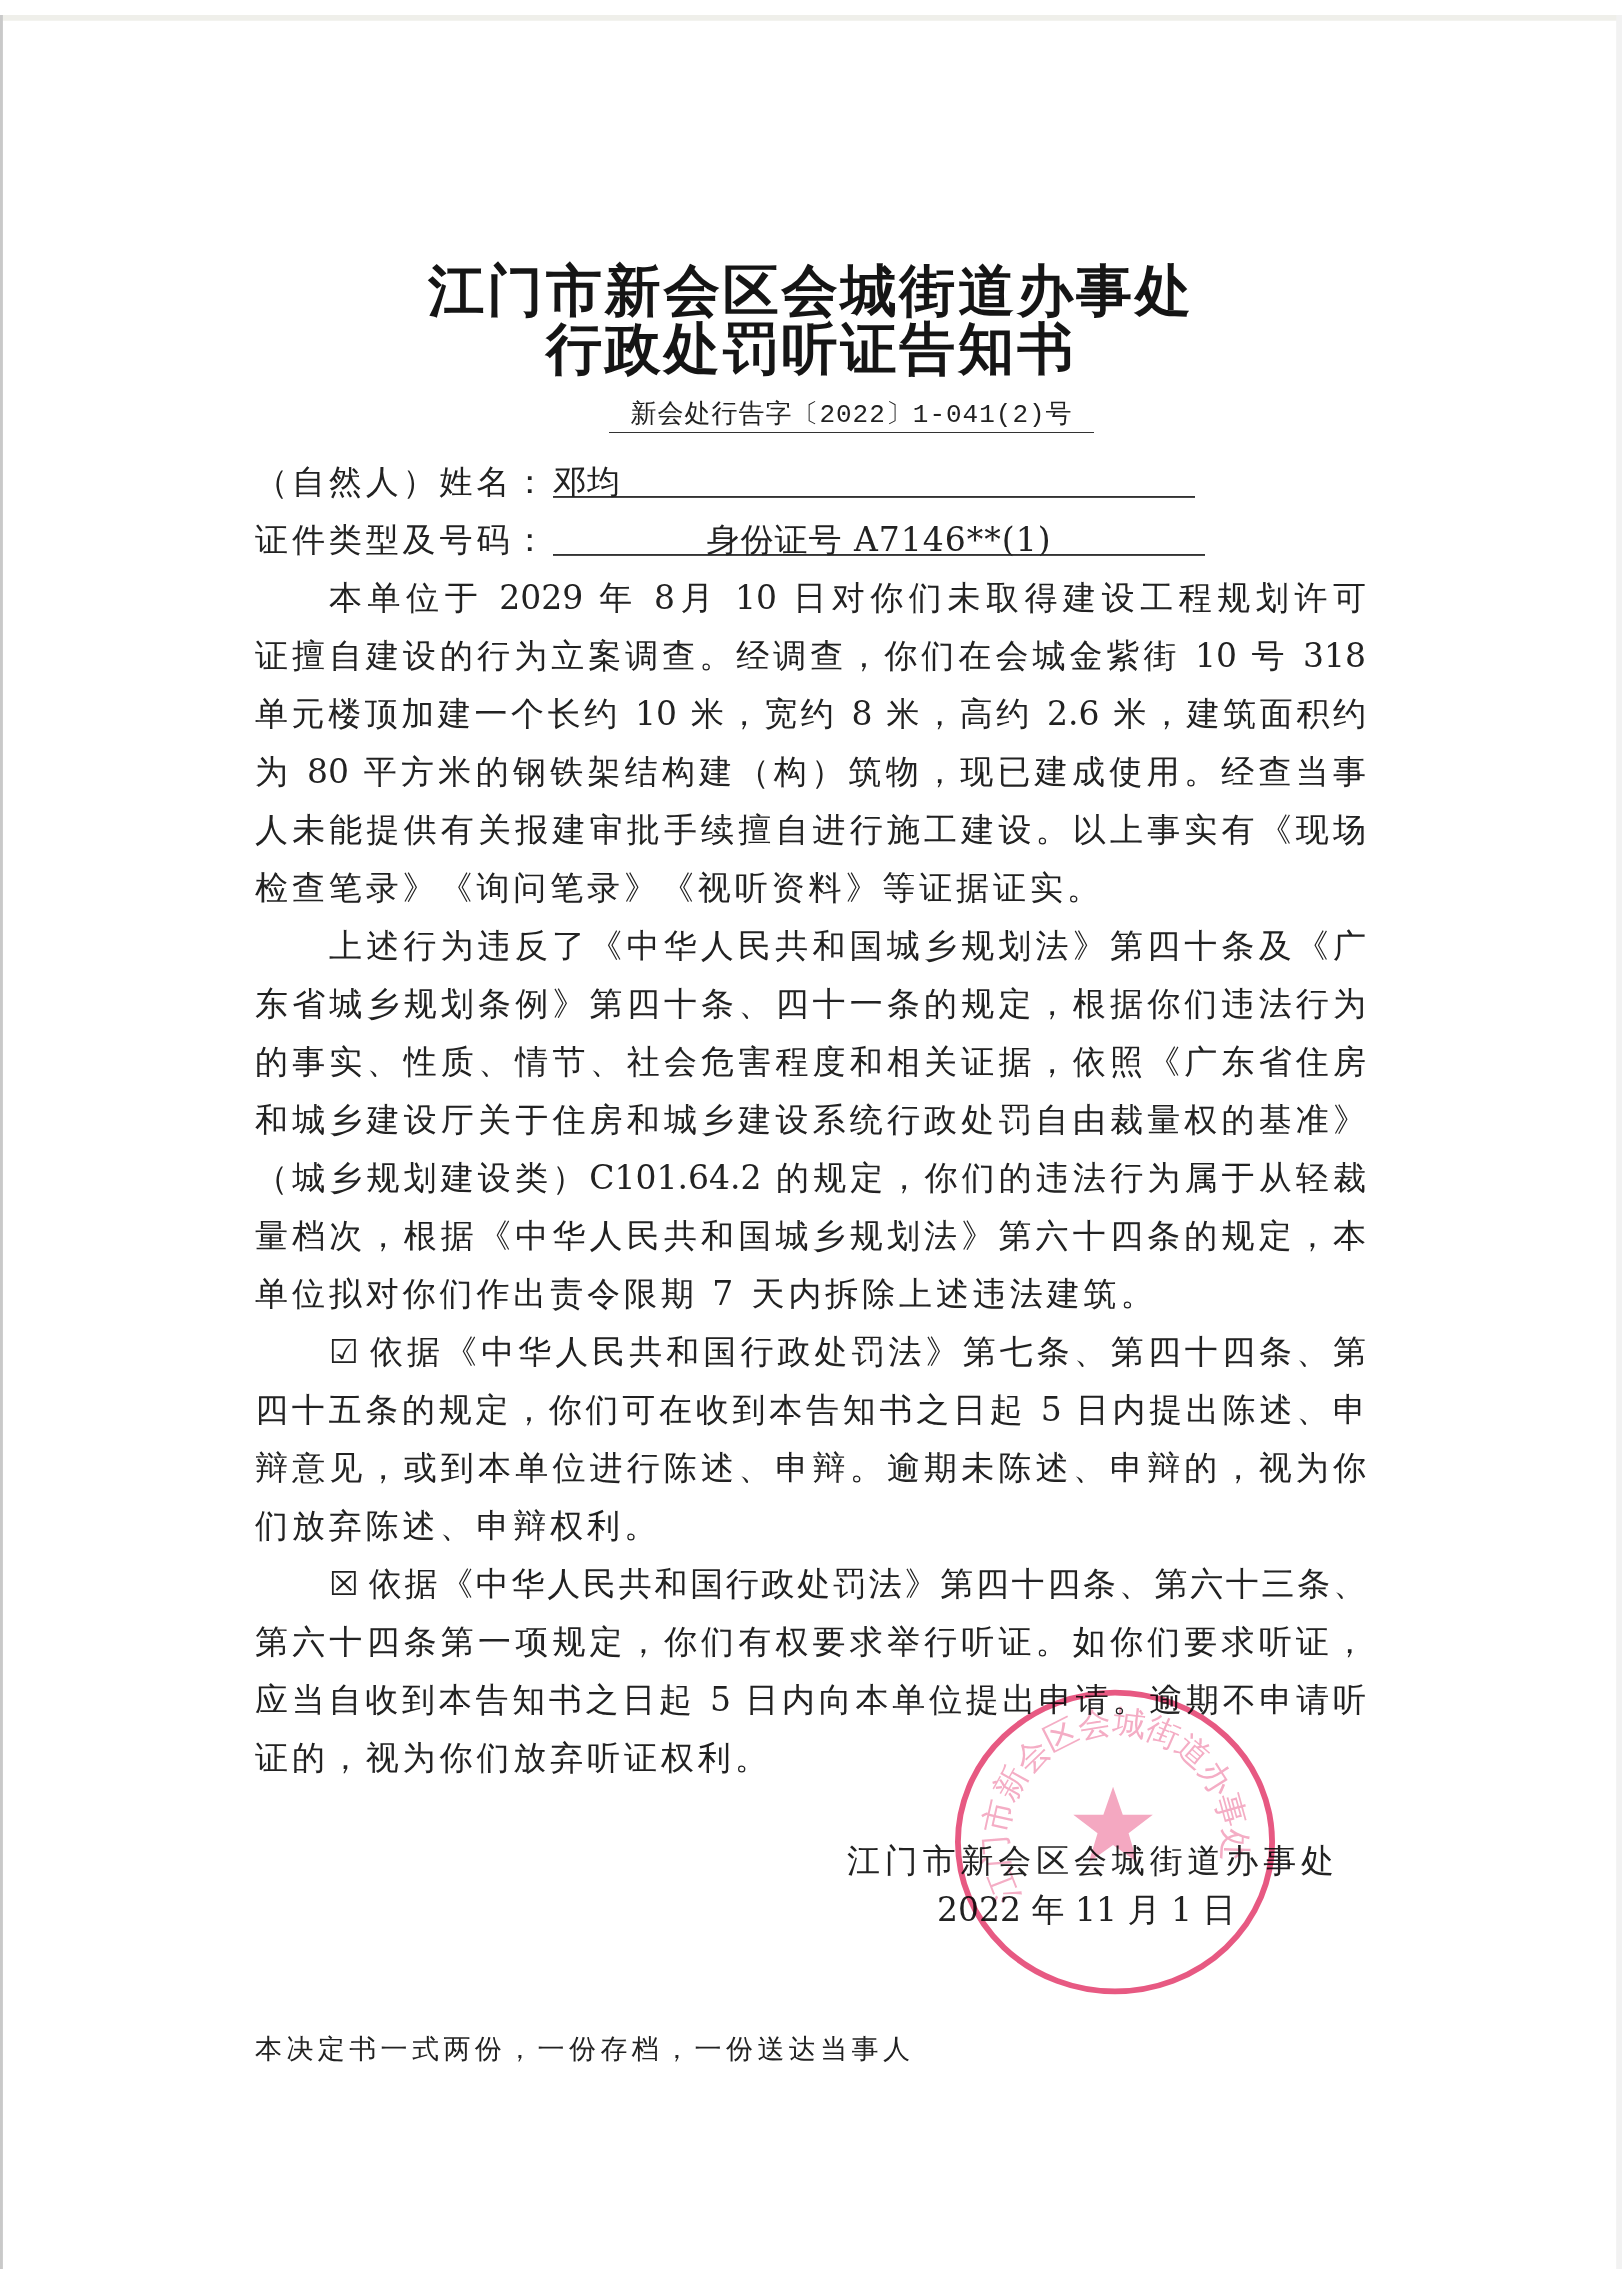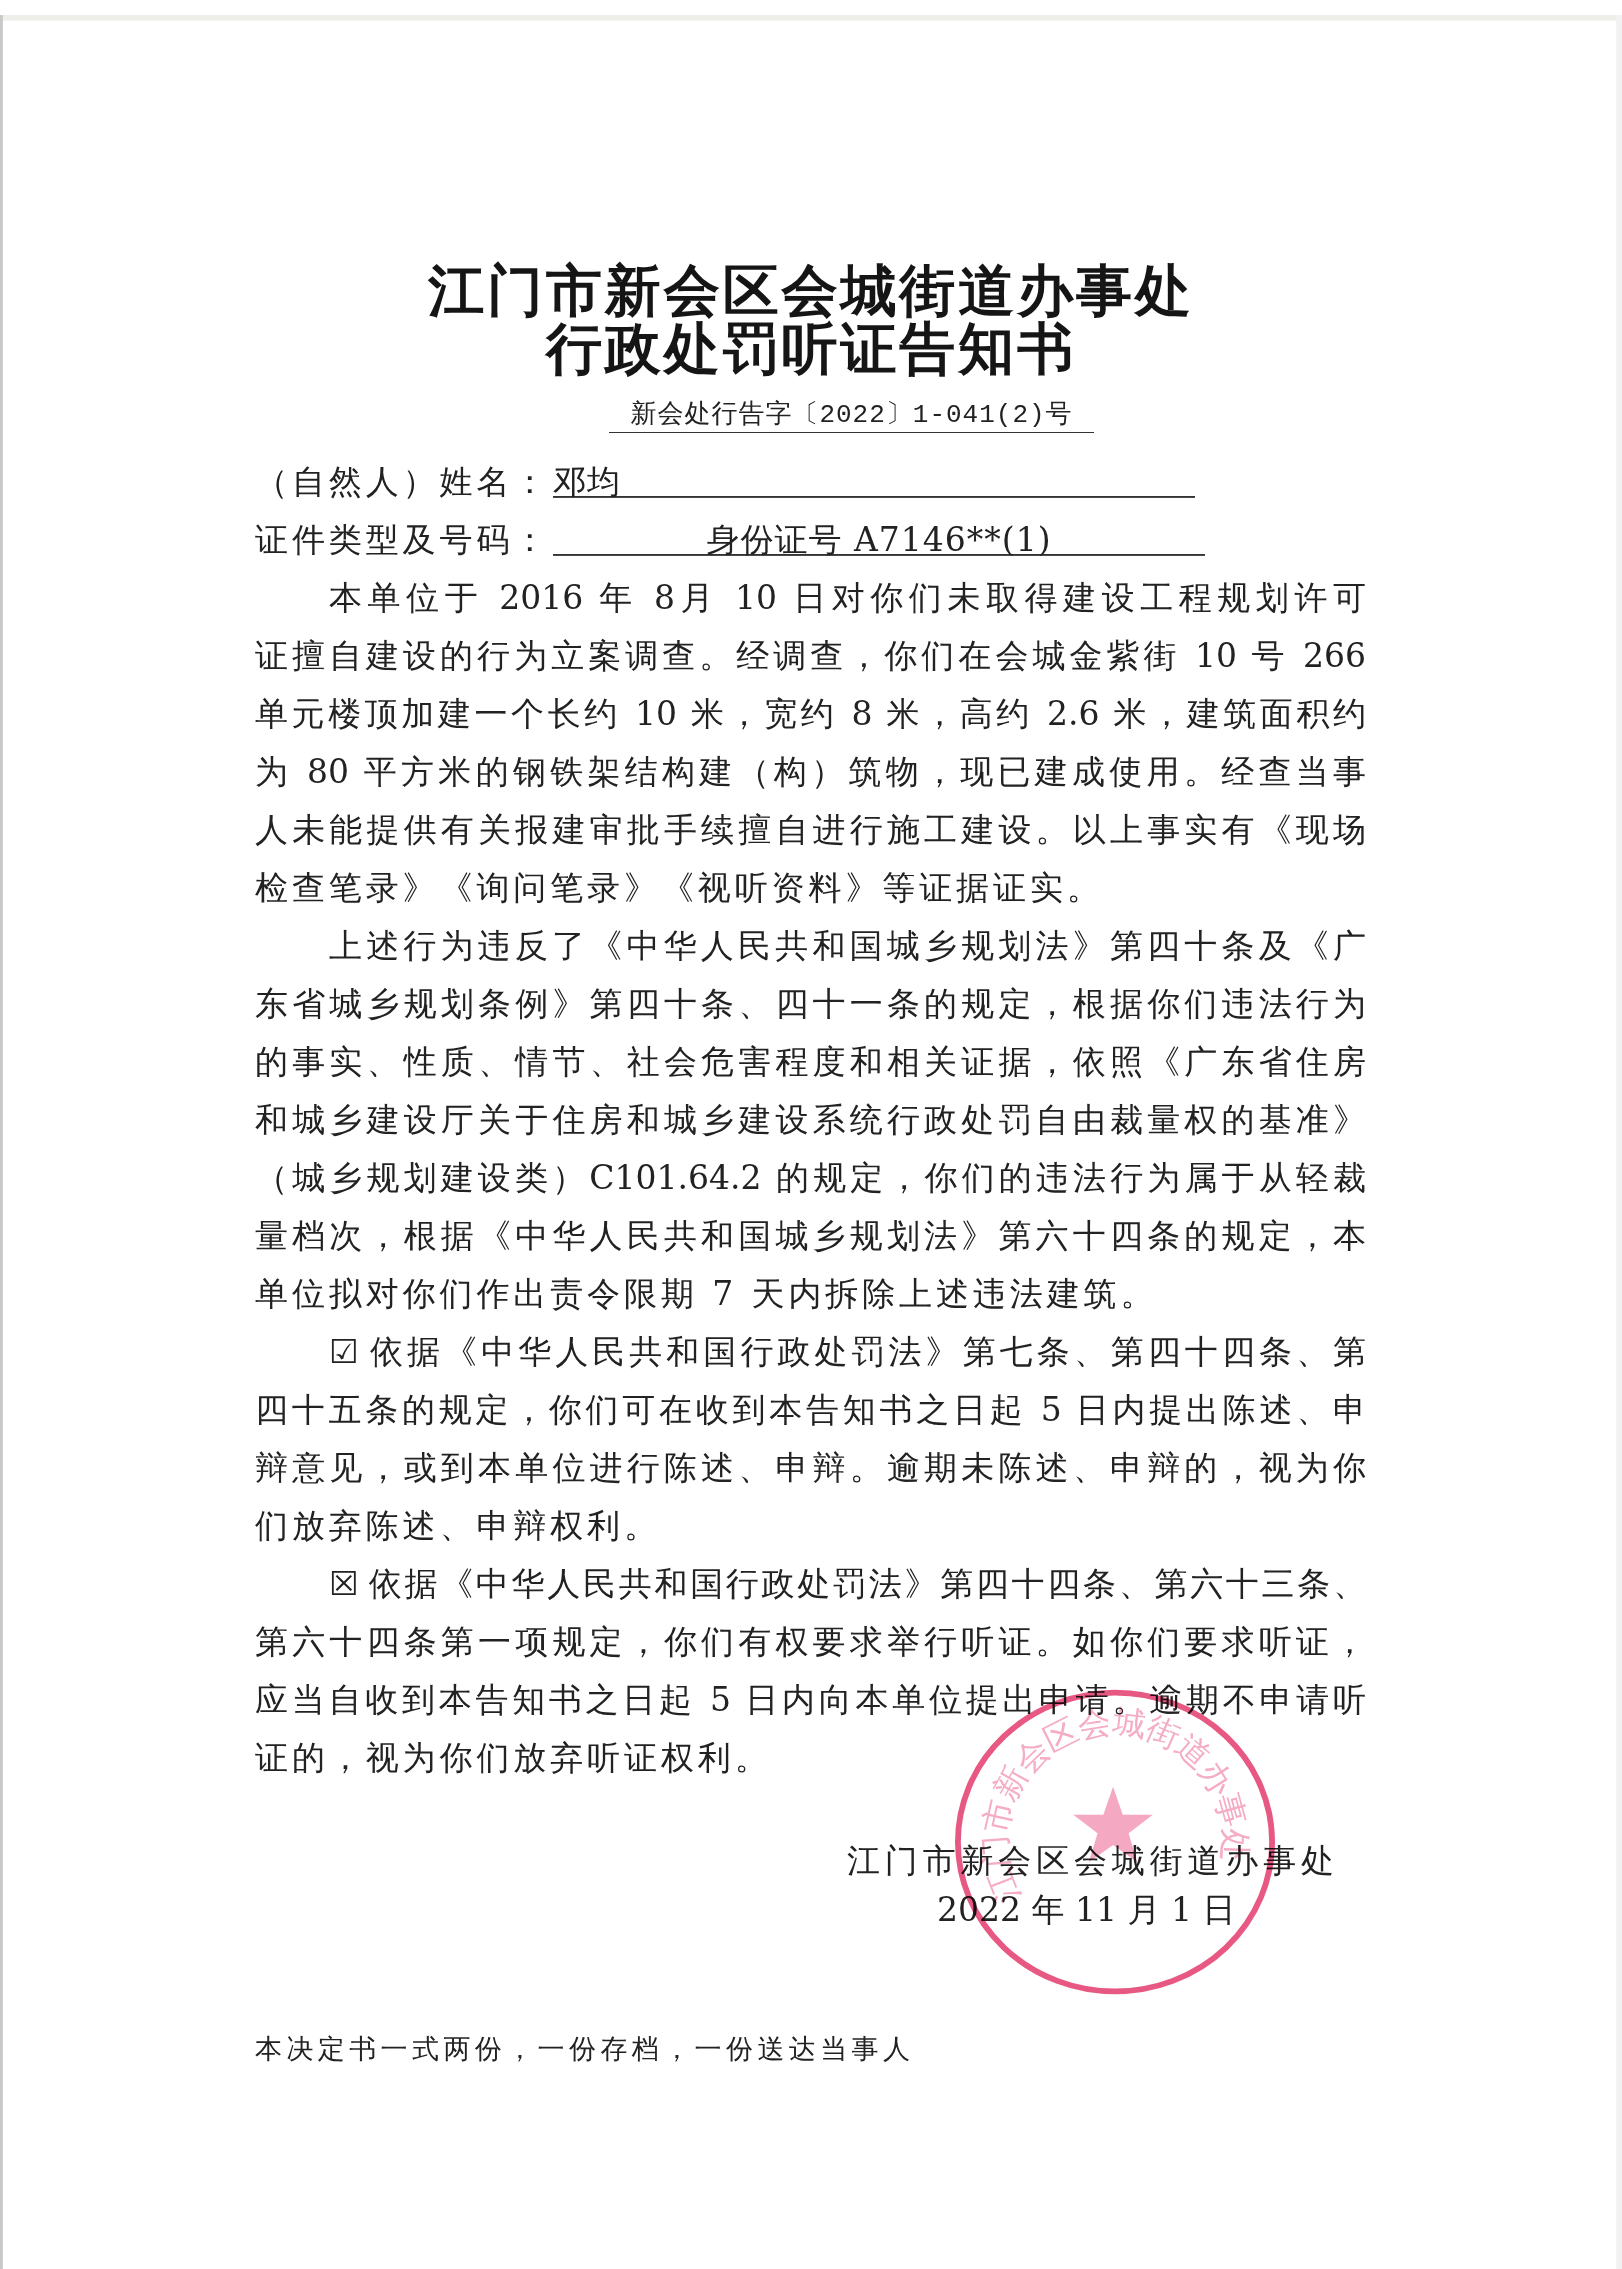--- a/index.html
+++ b/index.html
@@ -81,22 +81,22 @@
     <div class="party-row">
       <span class="party-label">（自然人）姓名：</span><span class="party-value name">邓均</span>
     </div>
     <div class="party-row">
       <span class="party-label">证件类型及号码：</span><span class="party-value id">身份证号 A7146**(1)</span>
     </div>
   </div>
 
   <div class="body-text">
     <div>
-      <div class="line first">本单位于 2016 年 8月 10 日对你们未取得建设工程规划许可</div>
-      <div class="line">证擅自建设的行为立案调查。经调查，你们在会城金紫街 10 号 266</div>
+      <div class="line first">本单位于 2029 年 8月 10 日对你们未取得建设工程规划许可</div>
+      <div class="line">证擅自建设的行为立案调查。经调查，你们在会城金紫街 10 号 318</div>
       <div class="line">单元楼顶加建一个长约 10 米，宽约 8 米，高约 2.6 米，建筑面积约</div>
       <div class="line">为 80 平方米的钢铁架结构建（构）筑物，现已建成使用。经查当事</div>
       <div class="line">人未能提供有关报建审批手续擅自进行施工建设。以上事实有《现场</div>
       <div class="line last">检查笔录》《询问笔录》《视听资料》等证据证实。</div>
     </div>
     <div>
       <div class="line first">上述行为违反了《中华人民共和国城乡规划法》第四十条及《广</div>
       <div class="line">东省城乡规划条例》第四十条、四十一条的规定，根据你们违法行为</div>
       <div class="line">的事实、性质、情节、社会危害程度和相关证据，依照《广东省住房</div>
       <div class="line">和城乡建设厅关于住房和城乡建设系统行政处罚自由裁量权的基准》</div>

